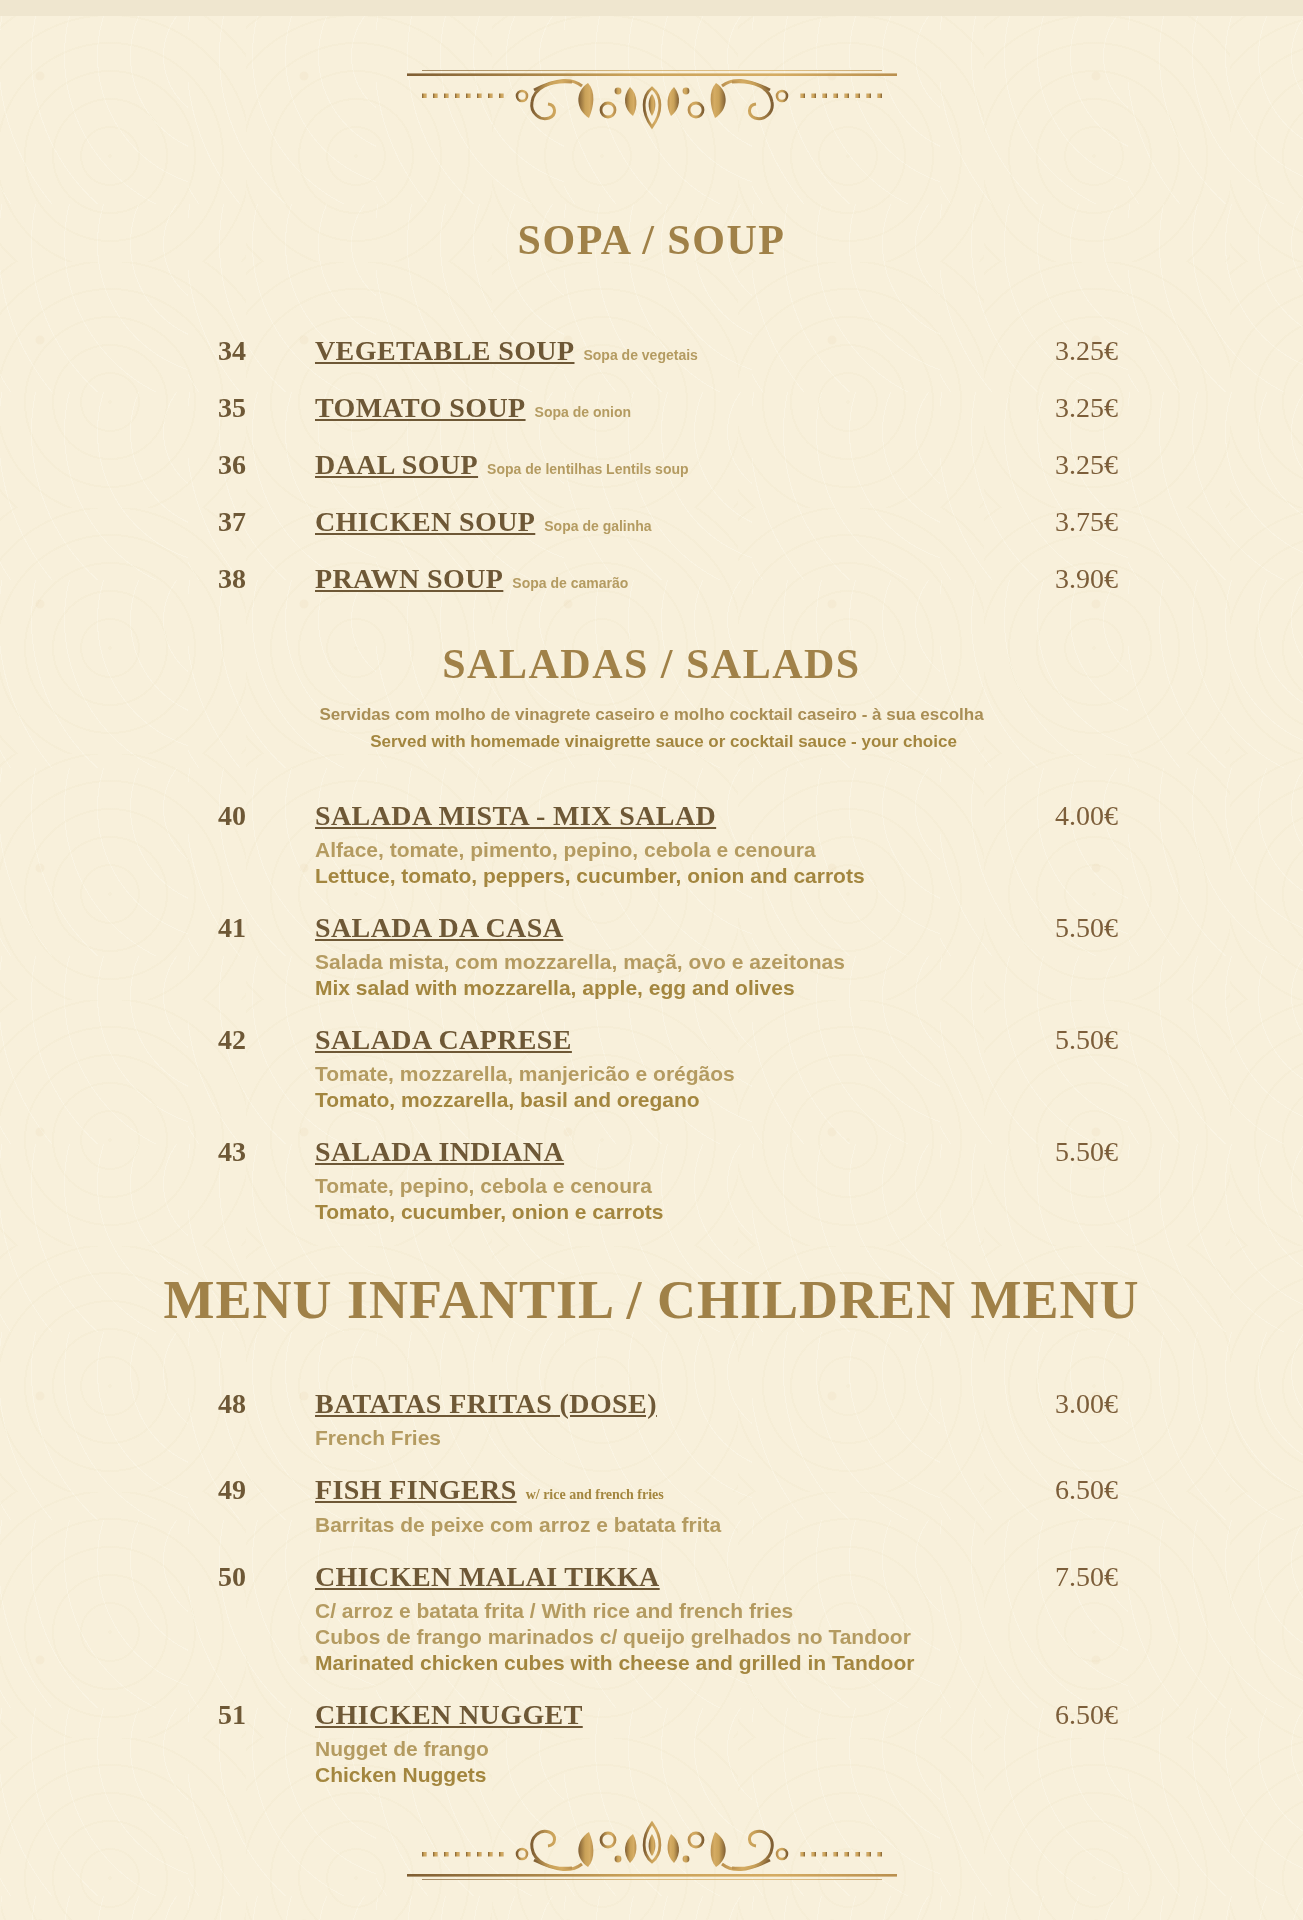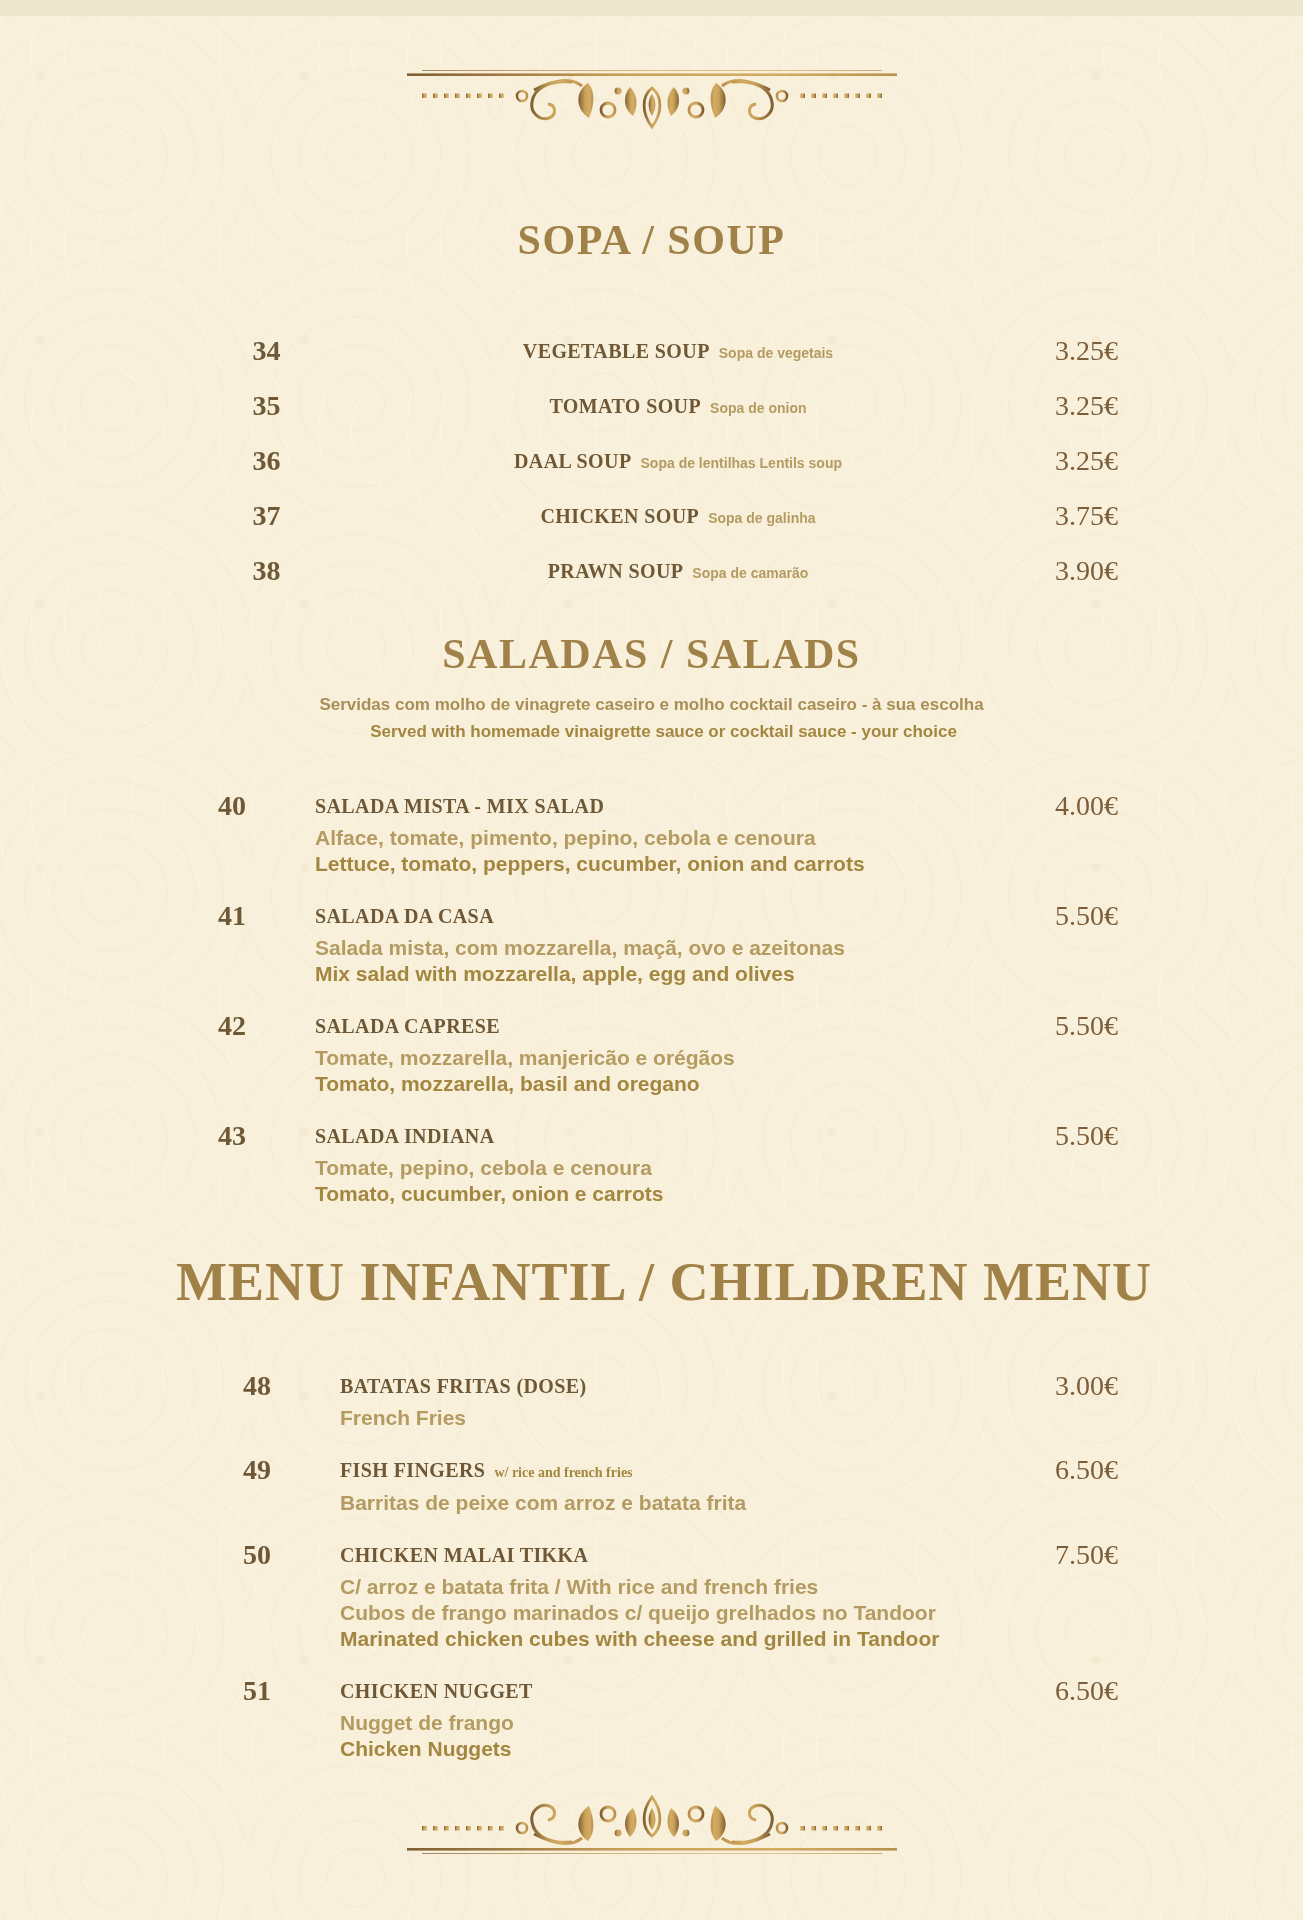--- a/index.html
+++ b/index.html
@@ -22,31 +22,31 @@
   }
   .section-title.large{font-size:54px;letter-spacing:1px;}
   .menu-note{
     margin:0;text-align:center;font-family:"Liberation Sans", sans-serif;
     font-size:17px;line-height:27px;
   }
   .menu-note.pt{color:#a98e55;font-weight:600;margin-top:12px;}
   .menu-note.en{color:#a3863f;font-weight:700;padding-left:24px;}
   .items{padding:0 185px 0 218px;}
   .section-soup .section-title{margin-top:78px;}
-  .section-soup .items{margin-top:70px;text-align:center;}
+  .section-soup .items{margin-top:70px;}
   .section-soup .item{margin-bottom:19px;}
   .section-salads{margin-top:40px;}
   .section-salads .items{margin-top:44px;}
-  .section-children{margin-top:44px;padding-left:25px;}
+  .section-children{margin-top:44px;}
   .section-children .items{margin-top:56px;}
   .item{display:flex;align-items:flex-start;margin-bottom:22px;}
   .item-num{flex:none;width:97px;font-size:28px;font-weight:700;color:#6e5836;line-height:34px;}
   .item-body{flex:1;min-width:0;}
   .name-line{line-height:34px;}
-  .item-name{font-size:20px;font-weight:700;color:#6e5836;letter-spacing:.4px;}
+  .item-name{font-size:28px;font-weight:700;color:#6e5836;letter-spacing:.4px;text-decoration:underline;}
   .item-suffix{font-family:"Liberation Sans",sans-serif;font-size:14px;font-weight:600;color:#b49b61;margin-left:9px;}
   .item-suffix.bold{color:#a3863f;font-weight:700;font-family:Liberation Serif, serif;}
   .desc{font-family:"Liberation Sans",sans-serif;font-size:21px;line-height:26px;}
   .desc.pt{color:#b49b61;font-weight:600;}
   .desc.en{color:#a3863f;font-weight:700;}
   .item-price{flex:none;font-size:28px;font-weight:400;color:#7c5e3a;line-height:34px;margin-left:14px;}
 </style>
 </head>
 <body>
 

